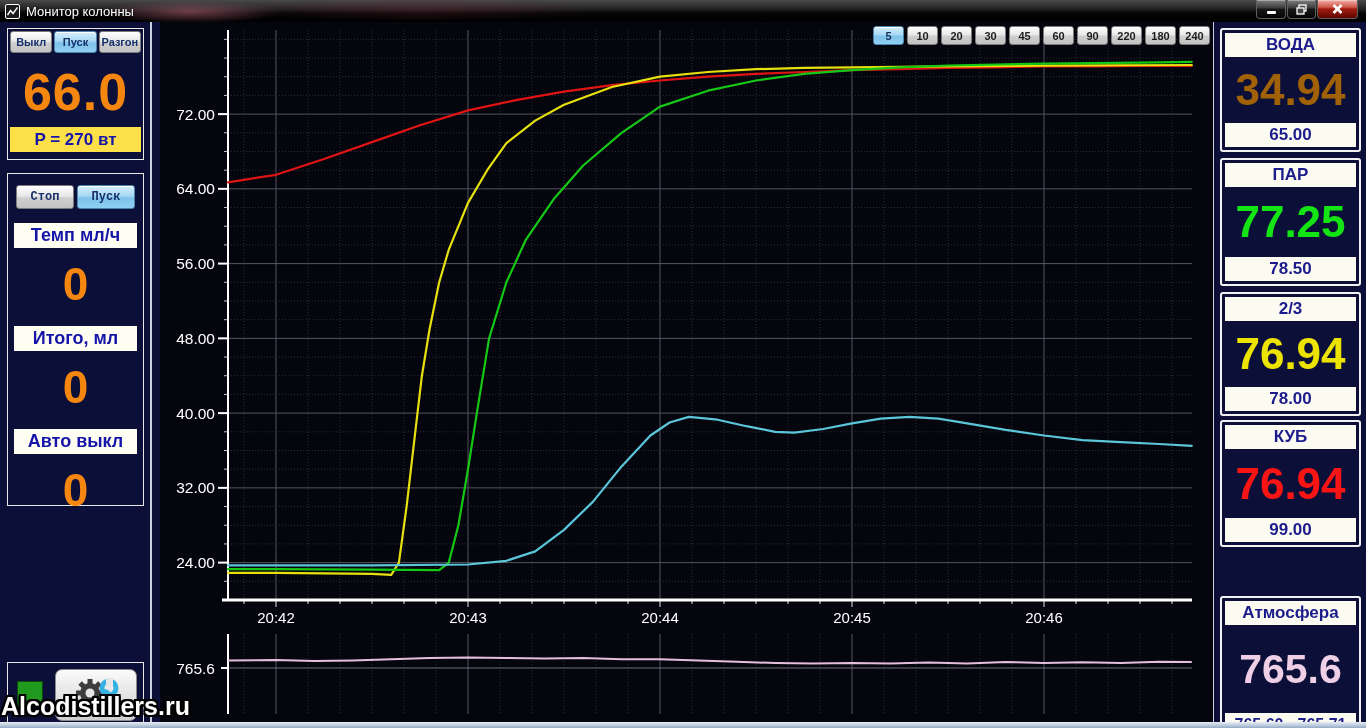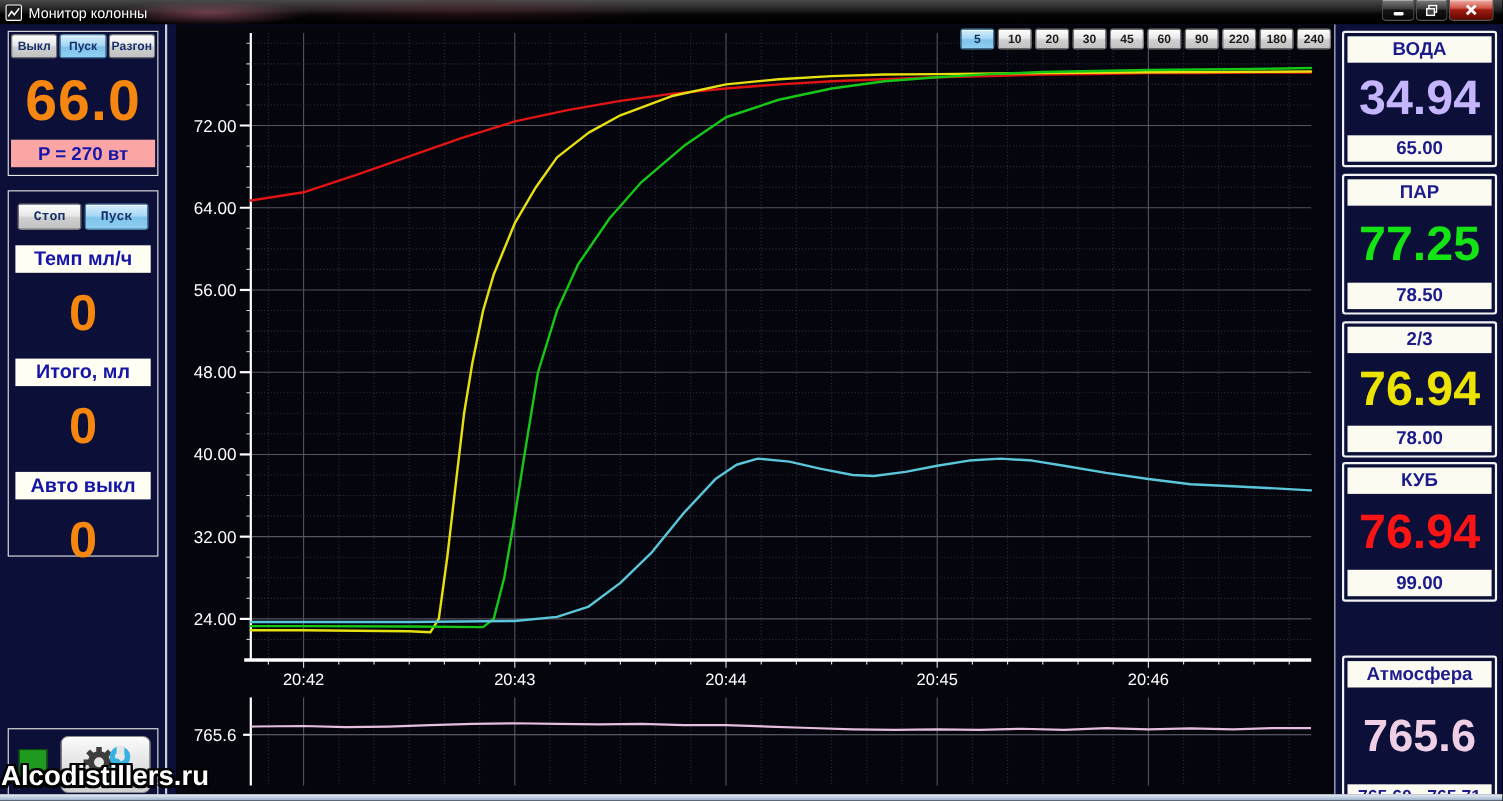--- a/index.html
+++ b/index.html
@@ -42,21 +42,21 @@
   .mode-row { display:flex; gap:2px; padding:2px; }
   .btn { border:1px solid #7c7c7c; border-radius:3px; color:#16306a; font-weight:bold;
     background:linear-gradient(180deg,#fefefe 0%,#e8e8e8 45%,#cfcfcf 55%,#c2c2c2 100%);
     box-shadow:inset 0 1px 0 #fff; display:flex; align-items:center; justify-content:center; cursor:pointer; }
   .btn.blue { background:linear-gradient(180deg,#d6eefb 0%,#a8d8f4 45%,#7fc2ea 55%,#8fd0f2 100%);
     border-color:#4e85ad; }
   .mode-row .btn { flex:1; height:22px; font-size:11px; }
 
   .big-orange { color:#f5860f; font-weight:bold; text-align:center; }
   .power-val { font-size:52px; line-height:62px; margin-top:6px; letter-spacing:1px; }
-  .white-bar { margin:4px 2px; height:25px; background:#fca5a5; color:#1515a8; font-weight:bold;
+  .white-bar { margin:4px 2px; height:25px; background:#fde047; color:#1515a8; font-weight:bold;
     font-size:17px; display:flex; align-items:center; justify-content:center;text-align:right; }
 
   .ctl-row { display:flex; gap:3px; justify-content:center; margin-top:11px;font-family:Liberation Mono, monospace; }
   .ctl-row .btn { width:58px; height:24px; font-size:12px; }
   .field-label { margin:14px 6px 0 6px; height:25px; background:#fffef2; color:#1515a8;
     font-weight:bold; font-size:18px; display:flex; align-items:center; justify-content:center; }
   .field-value { font-size:46px; line-height:56px; margin-top:8px; }
 
   .status-square { position:absolute; left:9px; top:18px; width:26px; height:26px; border:1px solid #0a4a0a; }
   .gear-btn { position:absolute; left:47px; top:6px; width:82px; height:52px; border:1px solid #8a8a8a;
@@ -372,21 +372,21 @@
           <polyline points="68.0,547.2 116.0,547.2 212.0,547.6 279.2,548.1 288.8,540.6 298.4,503.2 308.0,447.2 317.6,386.4 329.1,316.4 346.4,260.3 365.6,218.2 394.4,176.2 423.2,143.5 461.6,110.8 500.0,84.6 548.0,68.7 596.0,58.5 644.0,51.9 692.0,48.2 740.0,45.4 788.0,43.5 884.0,41.6 980.0,40.7 1031.8,39.8" fill="none" stroke="#16c816" stroke-width="2.2" stroke-linejoin="round" stroke-linecap="round"></polyline>
           <polyline points="68.0,543.4 116.0,543.4 212.0,543.4 308.0,542.5 346.4,538.8 375.2,529.4 404.0,507.9 432.8,479.9 461.6,444.4 490.4,413.5 509.6,400.5 528.8,394.9 557.6,397.7 586.4,404.2 615.2,409.8 634.4,410.7 663.2,407.0 692.0,401.4 720.8,396.7 749.6,394.9 778.4,396.7 807.2,401.4 845.6,407.9 884.0,413.5 922.4,418.2 960.8,420.1 999.2,422.0 1031.8,423.8" fill="none" stroke="#5bc6da" stroke-width="2.2" stroke-linejoin="round" stroke-linecap="round"></polyline>
           <polyline points="68.0,638.5 116.0,638.0 154.4,639.0 192.8,638.5 231.2,637.2 269.6,636.0 308.0,635.5 346.4,636.0 384.8,636.5 423.2,636.0 461.6,637.2 500.0,637.2 538.4,638.5 576.8,639.8 615.2,641.0 653.6,641.5 692.0,641.0 730.4,641.5 768.8,640.5 807.2,641.5 845.6,640.0 884.0,641.0 922.4,640.2 960.8,641.0 999.2,639.8 1031.8,640.0" fill="none" stroke="#e6bedd" stroke-width="2" stroke-linejoin="round"></polyline>
         </svg>
     </div>
 
     <div class="right-panel">
 
       <div class="tile t-voda">
         <div class="tile-bar">ВОДА</div>
-        <div class="tile-val" style="color: #c4b5fd;">34.94</div>
+        <div class="tile-val" style="color: #a16207;">34.94</div>
         <div class="tile-bar">65.00</div>
       </div>
 
       <div class="tile t-par">
         <div class="tile-bar">ПАР</div>
         <div class="tile-val" style="color: rgb(20, 228, 20);">77.25</div>
         <div class="tile-bar">78.50</div>
       </div>
 
       <div class="tile t-23">

